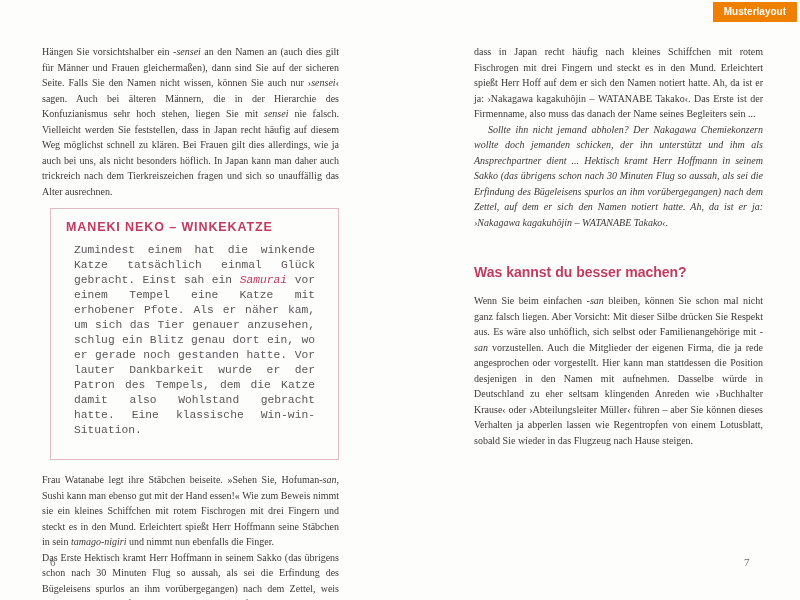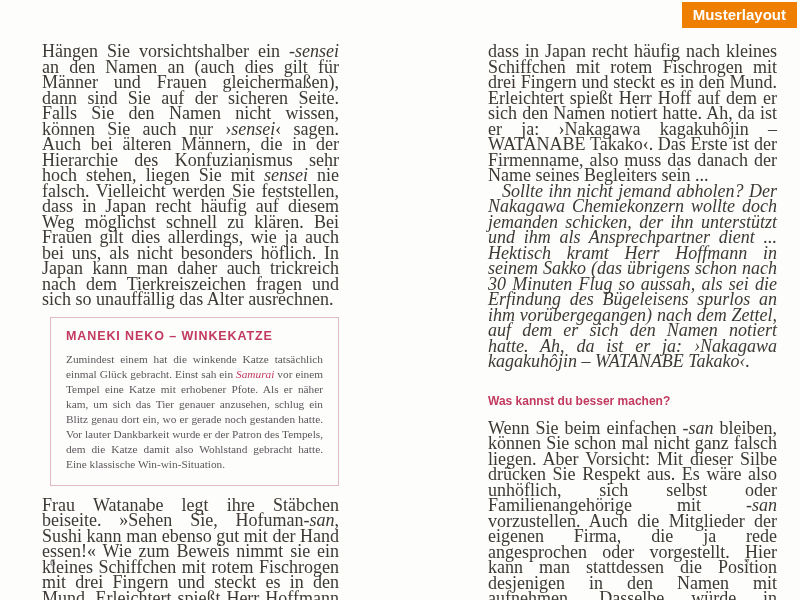--- a/index.html
+++ b/index.html
@@ -13,57 +13,57 @@
   html,body{margin:0;padding:0;}
   body{
     width:800px;height:600px;position:relative;overflow:hidden;
     background:var(--page_bg);
     font-family:"Liberation Serif",serif;
   }
   .badge{
     position:absolute;top:2px;right:3px;
     background:var(--tab_bg);color:#ffffff;
     font-family:"Liberation Sans",sans-serif;
-    font-size:15px;font-weight:bold;
+    font-size:10px;font-weight:bold;
     padding:4px 11px 5px;
   }
   .col{position:absolute;top:44px;}
   .col-left{left:42px;width:297px;}
-  .col-right{left:488px;width:289px;}
+  .col-right{left:474px;width:289px;}
   p.body{
     margin:0;
-    font-size:18px;line-height:15.5px;
+    font-size:10px;line-height:15.5px;
     color:var(--body_text);
     text-align:justify;
   }
   p.body.indent{text-indent:14px;font-style:italic;}
   .seg-italic{font-style:italic;}
   .seg-accent-italic{font-style:italic;color:var(--accent);}
   .infobox{
     border:1px solid var(--box_border);
     margin:9px 0 12px 8px;
     padding:11px 15px 13px;
   }
   .infobox-title{
     margin:0 0 9px;
     font-family:"Liberation Sans",sans-serif;
     font-size:12.5px;font-weight:bold;letter-spacing:0.9px;
     color:var(--accent);
   }
   .infobox-body{
-    margin:0;
-    font-family:Liberation Serif, serif;
+    margin:8px;
+    font-family:Liberation Mono, monospace;
     font-size:11.3px;line-height:15px;
     color:var(--box_text);
     text-align:justify;
   }
   .section-heading{
-    margin:24px 0 13px;
+    margin:34px 0 13px;
     font-family:"Liberation Sans",sans-serif;
-    font-size:12px;font-weight:bold;
+    font-size:14px;font-weight:bold;
     color:var(--accent);
   }
   .page-num{
     position:absolute;top:556px;
     font-size:11px;color:#6a6a6a;
     font-family:"Liberation Serif",serif;
   }
   .page-num-left{left:50px;}
   .page-num-right{left:744px;}
 </style>

